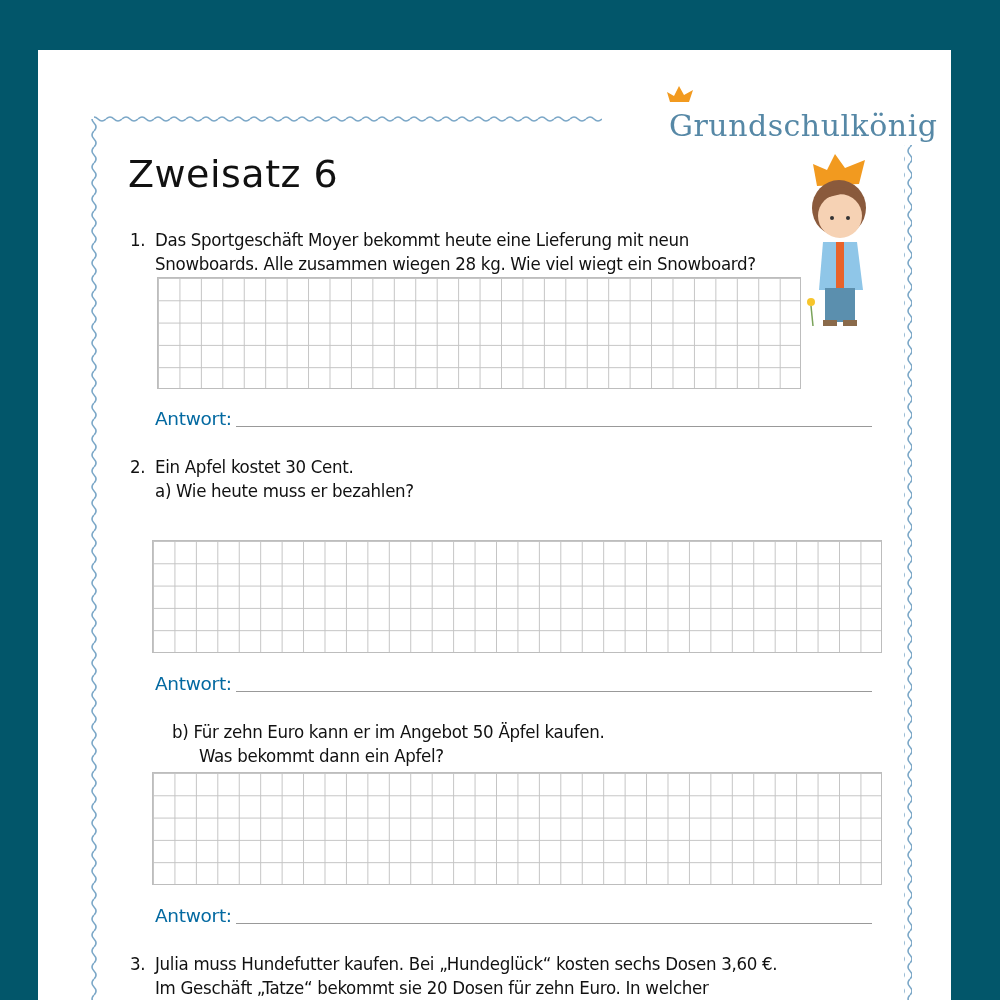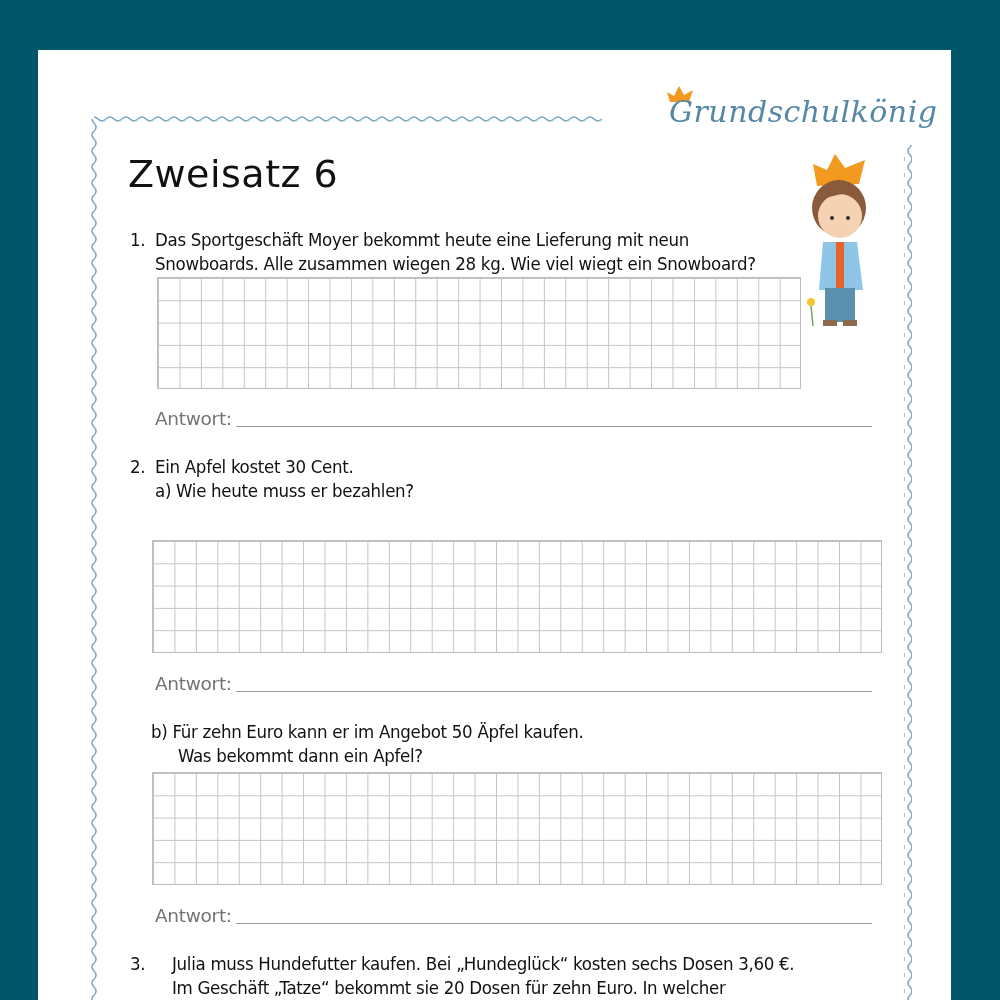--- a/index.html
+++ b/index.html
@@ -14,23 +14,23 @@
     background: #ffffff;
   }
   .wavy-border {
     position: absolute; left: 52px; top: 65px; width: 822px; height: 900px;
   }
   .logo {
     position: absolute; left: 595px; top: 30px; height: 60px; width: 300px;
     background: #fff;
   }
   .logo-text {
-    position: absolute; left: 36px; top: 14px;
+    position: absolute; left: 36px; top: 28px;
     font-family: "DejaVu Serif", serif; font-size: 30px; color: #5688a6;
-    letter-spacing: 0.5px; font-style: italic;
+    letter-spacing: 0.5px; 
   }
   .logo-crown { position: absolute; left: 32px; top: 4px; }
   .title {
     position: absolute; left: 90px; top: 102px;
     font-size: 38px; color: #111; letter-spacing: 0.5px;
   }
   .task-text {
     position: absolute; font-size: 18.5px; color: #111; line-height: 24px;
     font-family: "DejaVu Sans Condensed", "DejaVu Sans", sans-serif;
     letter-spacing: -0.3px;
@@ -38,21 +38,21 @@
   .num { position: absolute; width: 24px; text-align: left; }
   .grid {
     position: absolute;
     border: 1px solid #bdbdbd;
     background-image:
       linear-gradient(to right, #c4c4c4 1px, transparent 1px),
       linear-gradient(to bottom, #c4c4c4 1px, transparent 1px);
     background-size: 21.45px 22.3px;
     box-sizing: border-box;
   }
-  .answer { position: absolute; font-size: 18.5px; color: #737373; letter-spacing: -0.3px; }
+  .answer { position: absolute; font-size: 18.5px; color: #0369a1; letter-spacing: -0.3px; }
   .answer-line {
     position: absolute; height: 0; border-bottom: 1.5px solid #999;
   }
   .character { position: absolute; left: 765px; top: 100px; }
 </style>
 </head>
 <body>
 
 <div class="page">
 
@@ -113,29 +113,29 @@
       <div>
         <span>a)</span>
         <span>Wie heute muss er bezahlen?</span>
       </div>
     </div>
   </div>
   <div class="grid" style="left:114px; top:490px; width:730px; height:113px;"></div>
   <span class="answer" style="left:117px; top:623px;">Antwort:</span>
   <div class="answer-line" style="left:198px; top:641px; width:636px;"></div>
 
-  <div class="task-text" style="left:113px; top:670px;">
+  <div class="task-text" style="left:134px; top:670px;">
     <span>b)</span>
     <span>Für zehn Euro kann er im Angebot 50 Äpfel kaufen.</span>
     <div style="margin-left:27px;">Was bekommt dann ein Apfel?</div>
   </div>
   <div class="grid" style="left:114px; top:722px; width:730px; height:113px;"></div>
   <span class="answer" style="left:117px; top:855px;">Antwort:</span>
   <div class="answer-line" style="left:198px; top:873px; width:636px;"></div>
 
   <div class="task-text" style="left:92px; top:902px;">
     <span class="num" style="left:0;">3.</span>
-    <div style="margin-left:42px;">
+    <div style="margin-left:25px;">
       <div>Julia muss Hundefutter kaufen. Bei „Hundeglück“ kosten sechs Dosen 3,60 €.</div>
       <div>Im Geschäft „Tatze“ bekommt sie 20 Dosen für zehn Euro. In welcher</div>
     </div>
   </div>
 </div>
 
 </body></html>

